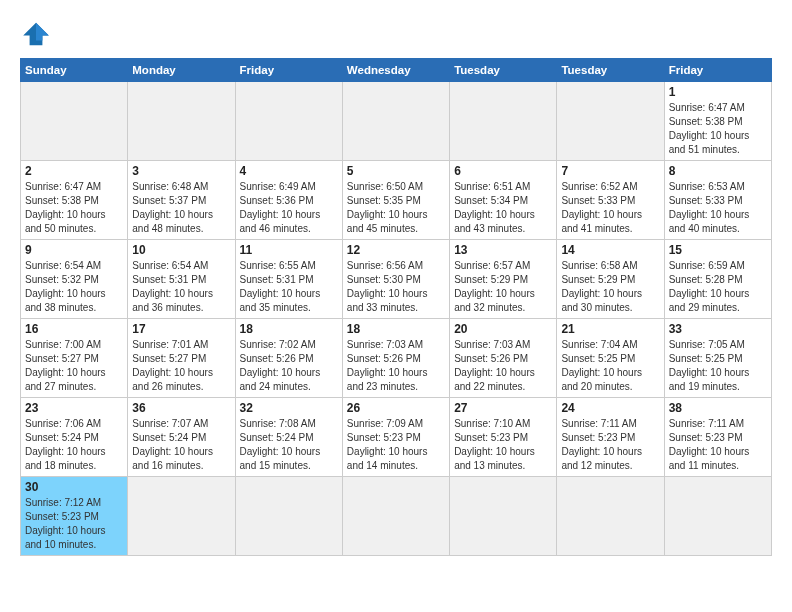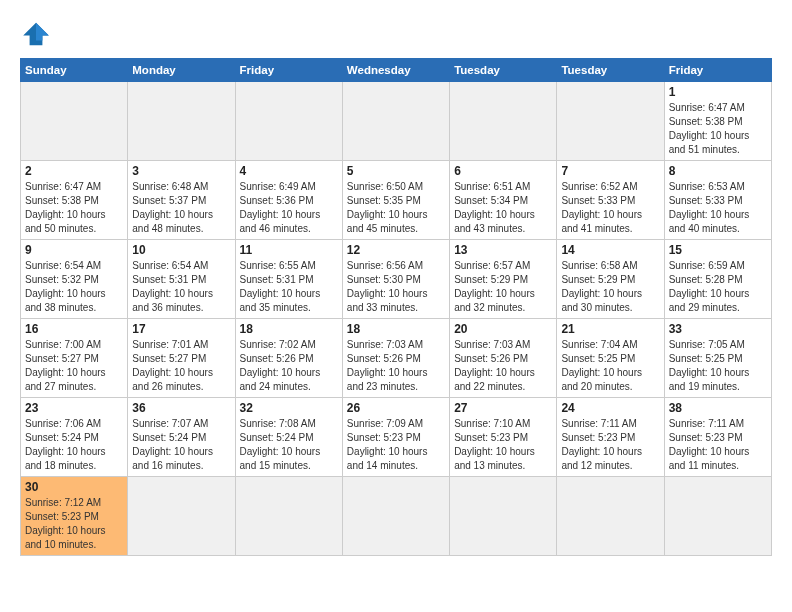--- a/index.html
+++ b/index.html
@@ -88,21 +88,21 @@
     }
     .day-info {
       font-size: 10px;
       color: #333;
       line-height: 1.4;
     }
     .last-row td {
       background: #f0f0f0;
     }
     .last-row td.has-data {
-      background: #fdba74;
+      background: #7dd3fc;
     }
   </style>
 </head>
 <body>
 
 <div class="page">
   <div class="header">
     <div class="logo">
       <svg class="logo-icon" viewBox="0 0 40 40">
         <rect x="0" y="0" width="40" height="40" fill="white"></rect>

